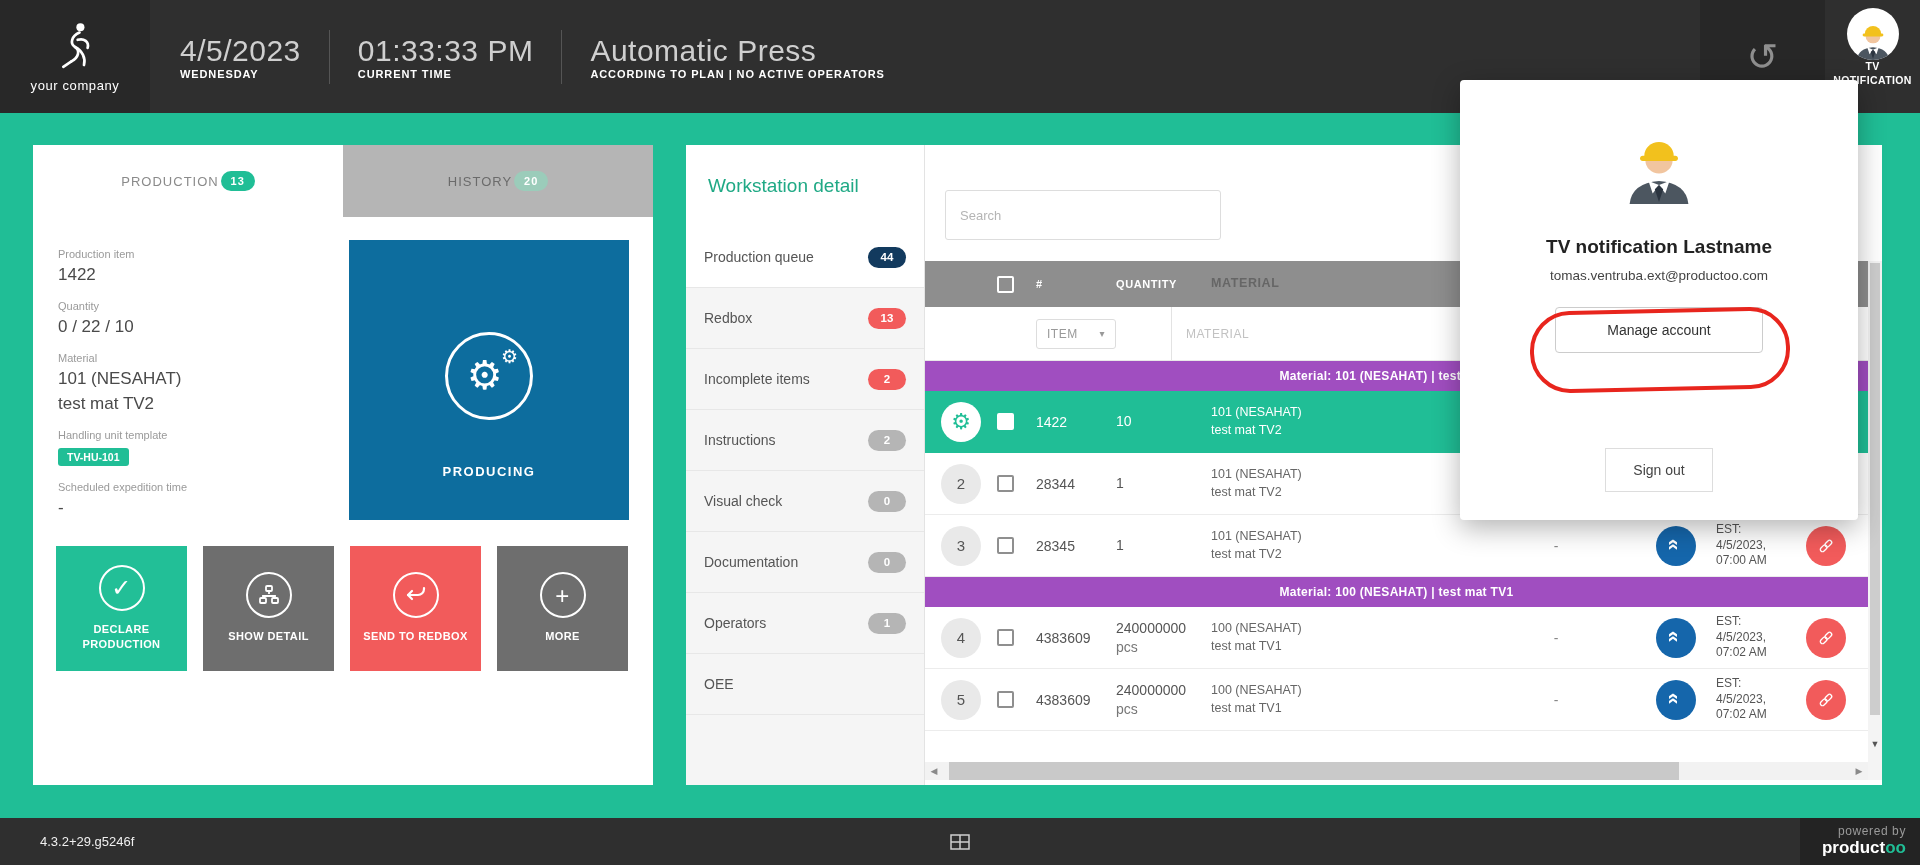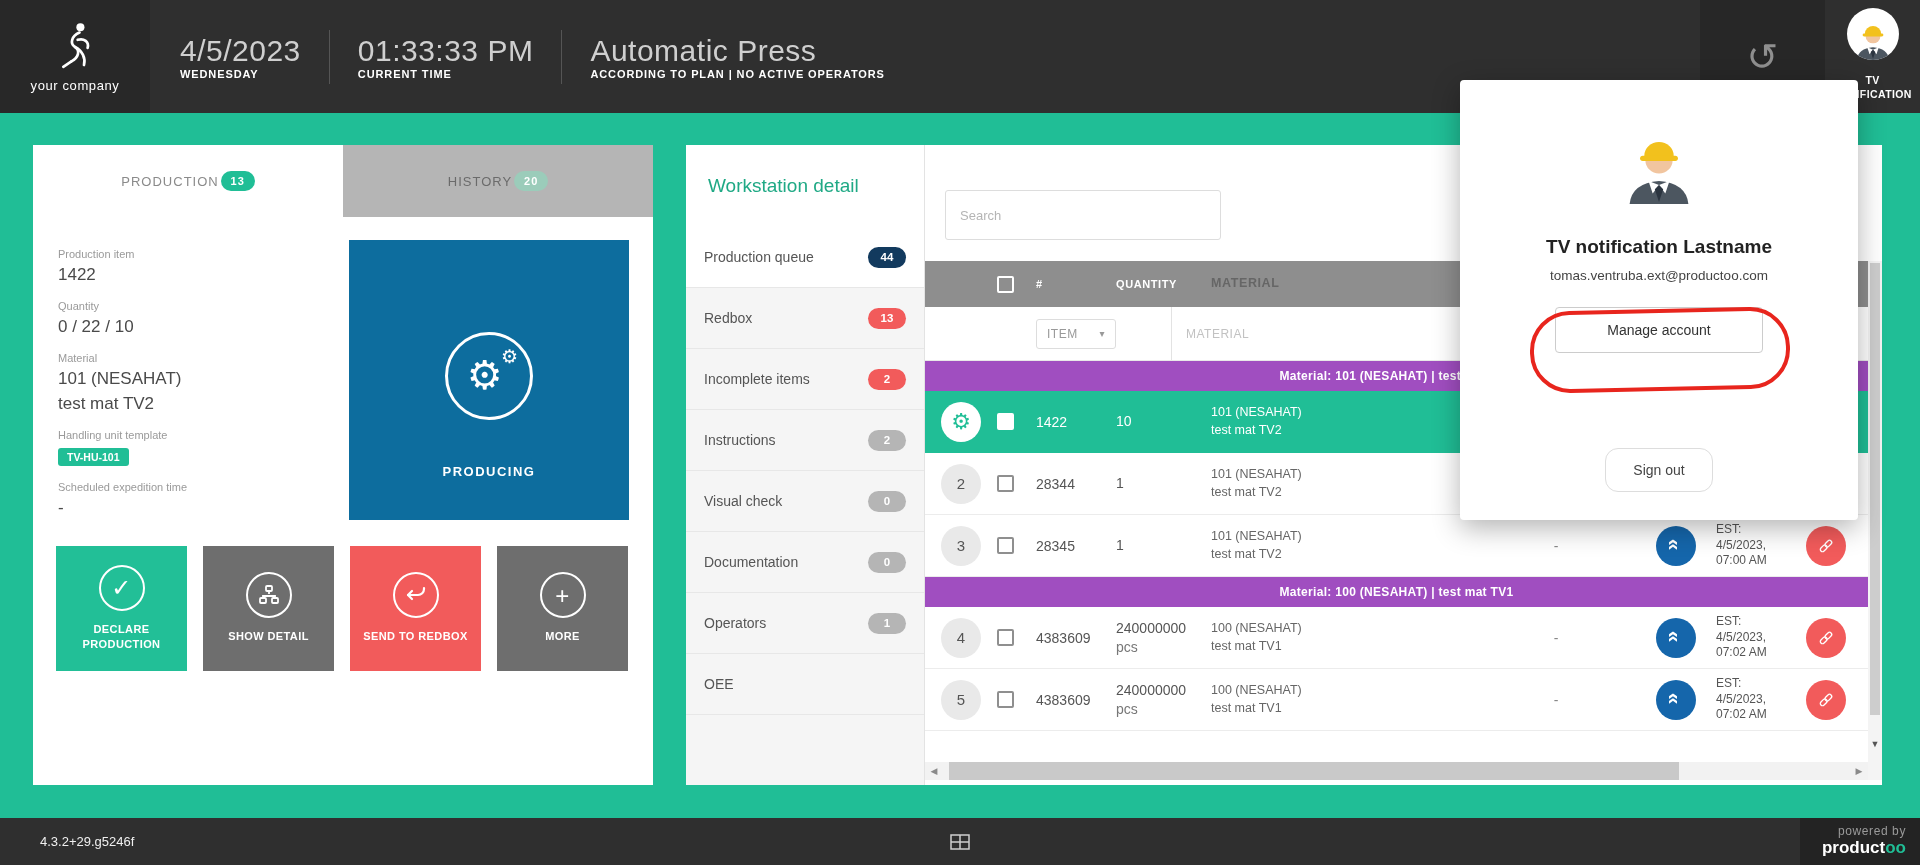--- a/index.html
+++ b/index.html
@@ -17,21 +17,21 @@
   .hblock{display:flex;flex-direction:column;justify-content:center;margin:0 12px;white-space:nowrap}
   .hblock.first{margin-left:30px}
   .hbig{font-size:30px;color:#cfcfcf;font-weight:400;letter-spacing:.5px}
   .hsmall{font-size:11px;color:#fff;font-weight:700;letter-spacing:.9px}
   .hdiv{width:1px;height:54px;background:#555;margin:0 16px}
   .hspacer{flex:1}
   .undo-btn{width:125px;height:113px;background:#272727;display:flex;align-items:center;justify-content:center;cursor:pointer;border:none}
   .undo-glyph{font-size:38px;color:#8f8f8f;line-height:1}
   .user-zone{width:95px;height:113px;display:flex;flex-direction:column;align-items:center;padding-top:8px;cursor:pointer}
   .avatar-sm{width:52px;height:52px;border-radius:50%;background:#fff;overflow:hidden;display:flex;align-items:flex-end;justify-content:center}
-  .user-label{margin-top:14px;font-size:10.5px;font-weight:700;color:#fff;text-align:center;line-height:1.3;letter-spacing:.4px;white-space:nowrap}
+  .user-label{margin-top:0;font-size:10.5px;font-weight:700;color:#fff;text-align:center;line-height:1.3;letter-spacing:.4px;white-space:nowrap}
 
   
   .card-left{position:absolute;left:33px;top:145px;width:620px;height:640px;background:#fff;z-index:1}
   .tabs{display:flex;height:72px}
   .tab{flex:1;display:flex;align-items:center;justify-content:center;gap:2px;font-size:13px;letter-spacing:1px;color:#8a8a8a;cursor:pointer}
   .tab.inactive{background:#b5b5b5;color:#6b6b6b}
   .tbadge{display:inline-block;min-width:34px;height:20px;line-height:20px;border-radius:10px;background:var(--teal);color:#fff;font-size:11px;font-weight:700;text-align:center;padding:0 7px}
   .tbadge.sage{background:#9bccba}
   .fields{position:absolute;left:25px;top:88px;width:270px}
   .flabel{font-size:11px;color:#9a9a9a;margin-top:15px}
@@ -101,21 +101,21 @@
   .vs-thumb{position:absolute;top:2px;left:2px;width:10px;height:452px;background:#cdcdcd;cursor:grab}
   .vs-down{position:absolute;left:0;bottom:26px;width:14px;height:20px;display:flex;align-items:center;justify-content:center;font-size:9px;color:#555;cursor:pointer;background:#f4f4f4}
 
   
   .popup{position:absolute;left:1460px;top:80px;width:398px;height:440px;background:#fff;border-radius:4px;box-shadow:0 8px 28px rgba(0,0,0,.3);z-index:20;text-align:center}
   .avatar-lg{margin:40px auto 0;width:84px;height:84px}
   .popup-name{font-size:19px;font-weight:700;color:#222;margin-top:32px}
   .popup-email{font-size:13.5px;color:#444;margin-top:10px}
   .manage-btn{margin-top:24px;width:208px;height:46px;border:1px solid #ccc;border-radius:4px;background:#fff;font-size:14px;color:#333;cursor:pointer;font-family:inherit}
   .annotation{position:absolute;left:70px;top:229px;width:260px;height:82px;border:4px solid var(--annored);border-radius:40px;transform:rotate(-1.2deg);pointer-events:none}
-  .signout-btn{position:absolute;left:50%;transform:translateX(-50%);top:368px;width:108px;height:44px;border:1px solid #ddd;border-radius:13px;background:#fff;font-size:14px;color:#444;cursor:pointer;font-family:inherit}
+  .signout-btn{position:absolute;left:50%;transform:translateX(-50%);top:368px;width:108px;height:44px;border:1px solid #ddd;border-radius:0;background:#fff;font-size:14px;color:#444;cursor:pointer;font-family:inherit}
 
   
   .footer{position:absolute;left:0;bottom:0;width:1920px;height:47px;background:var(--darkbar);display:flex;align-items:center;z-index:6}
   .version{margin-left:40px;font-size:13px;color:#f0f0f0}
   .grid-btn{position:absolute;left:50%;transform:translateX(-50%);background:none;border:none;cursor:pointer;display:flex;align-items:center}
   .brand-box{margin-left:auto;height:47px;background:#232323;display:flex;flex-direction:column;align-items:flex-end;justify-content:center;padding:0 14px;min-width:120px}
   .powered{font-size:12px;color:#9a9a9a;letter-spacing:.6px}
   .brand{font-size:17px;font-weight:700;color:#fff;line-height:1.2}
   .brand .oo{color:var(--teal)}
 </style>

